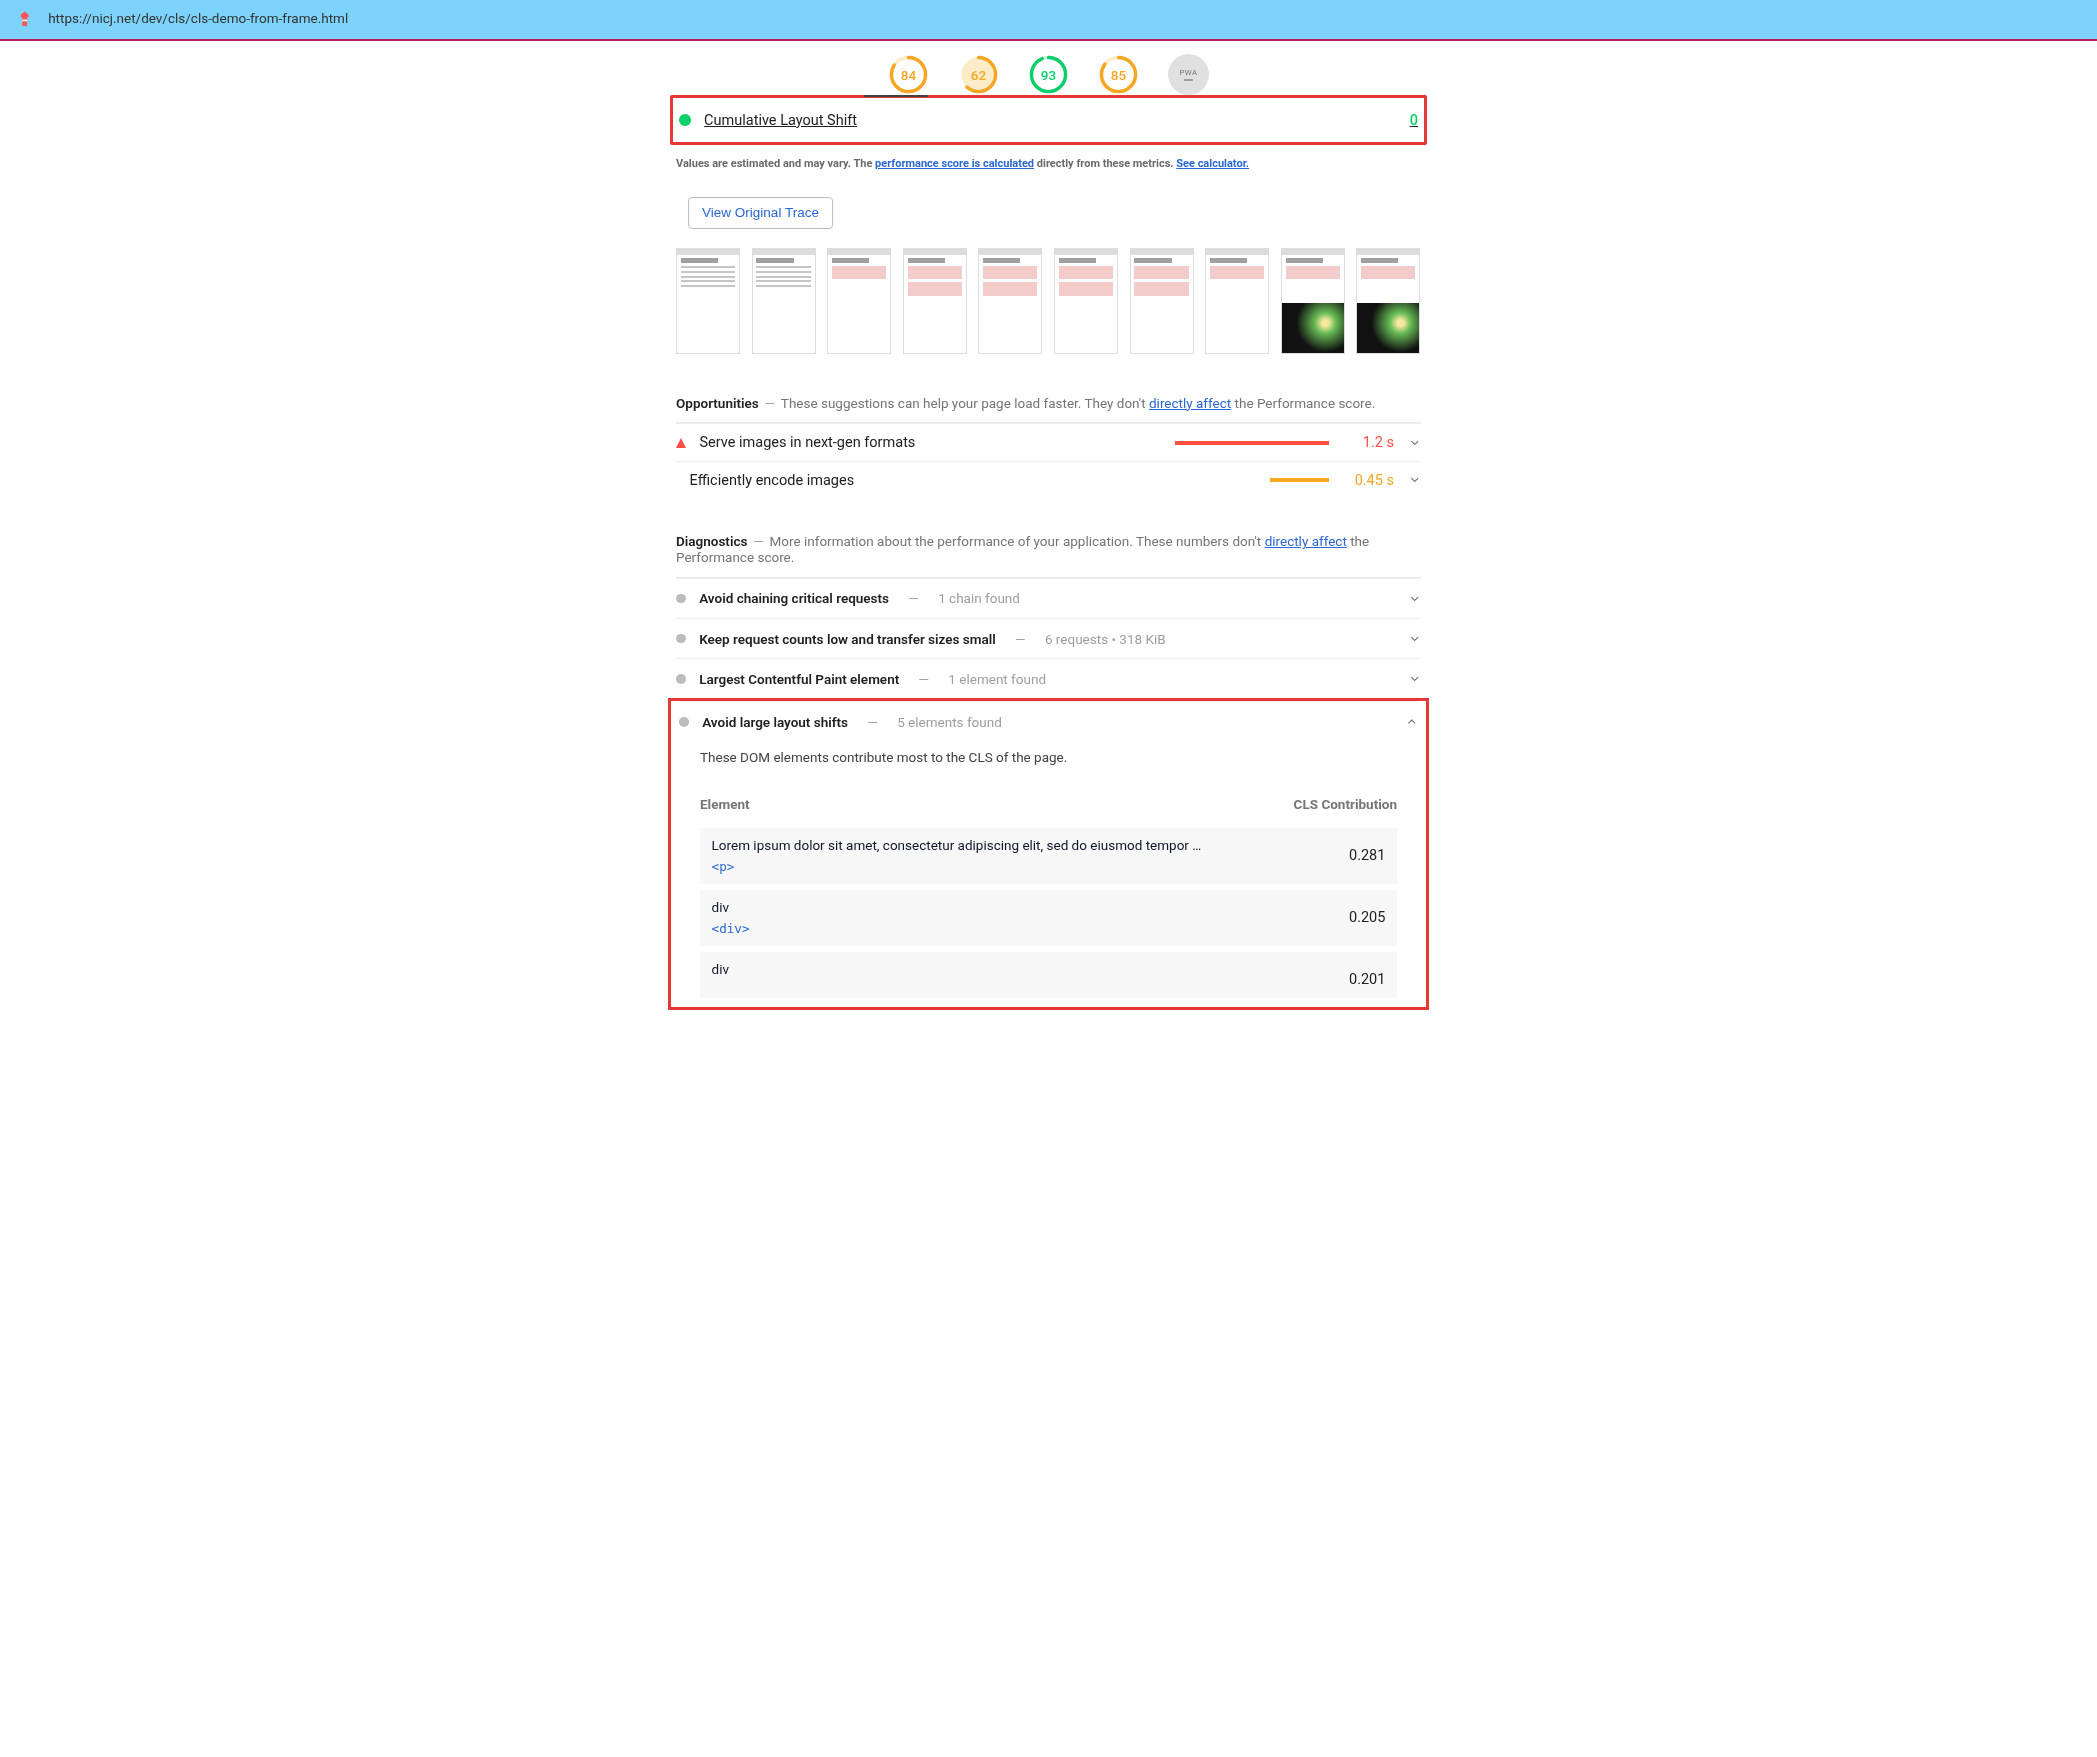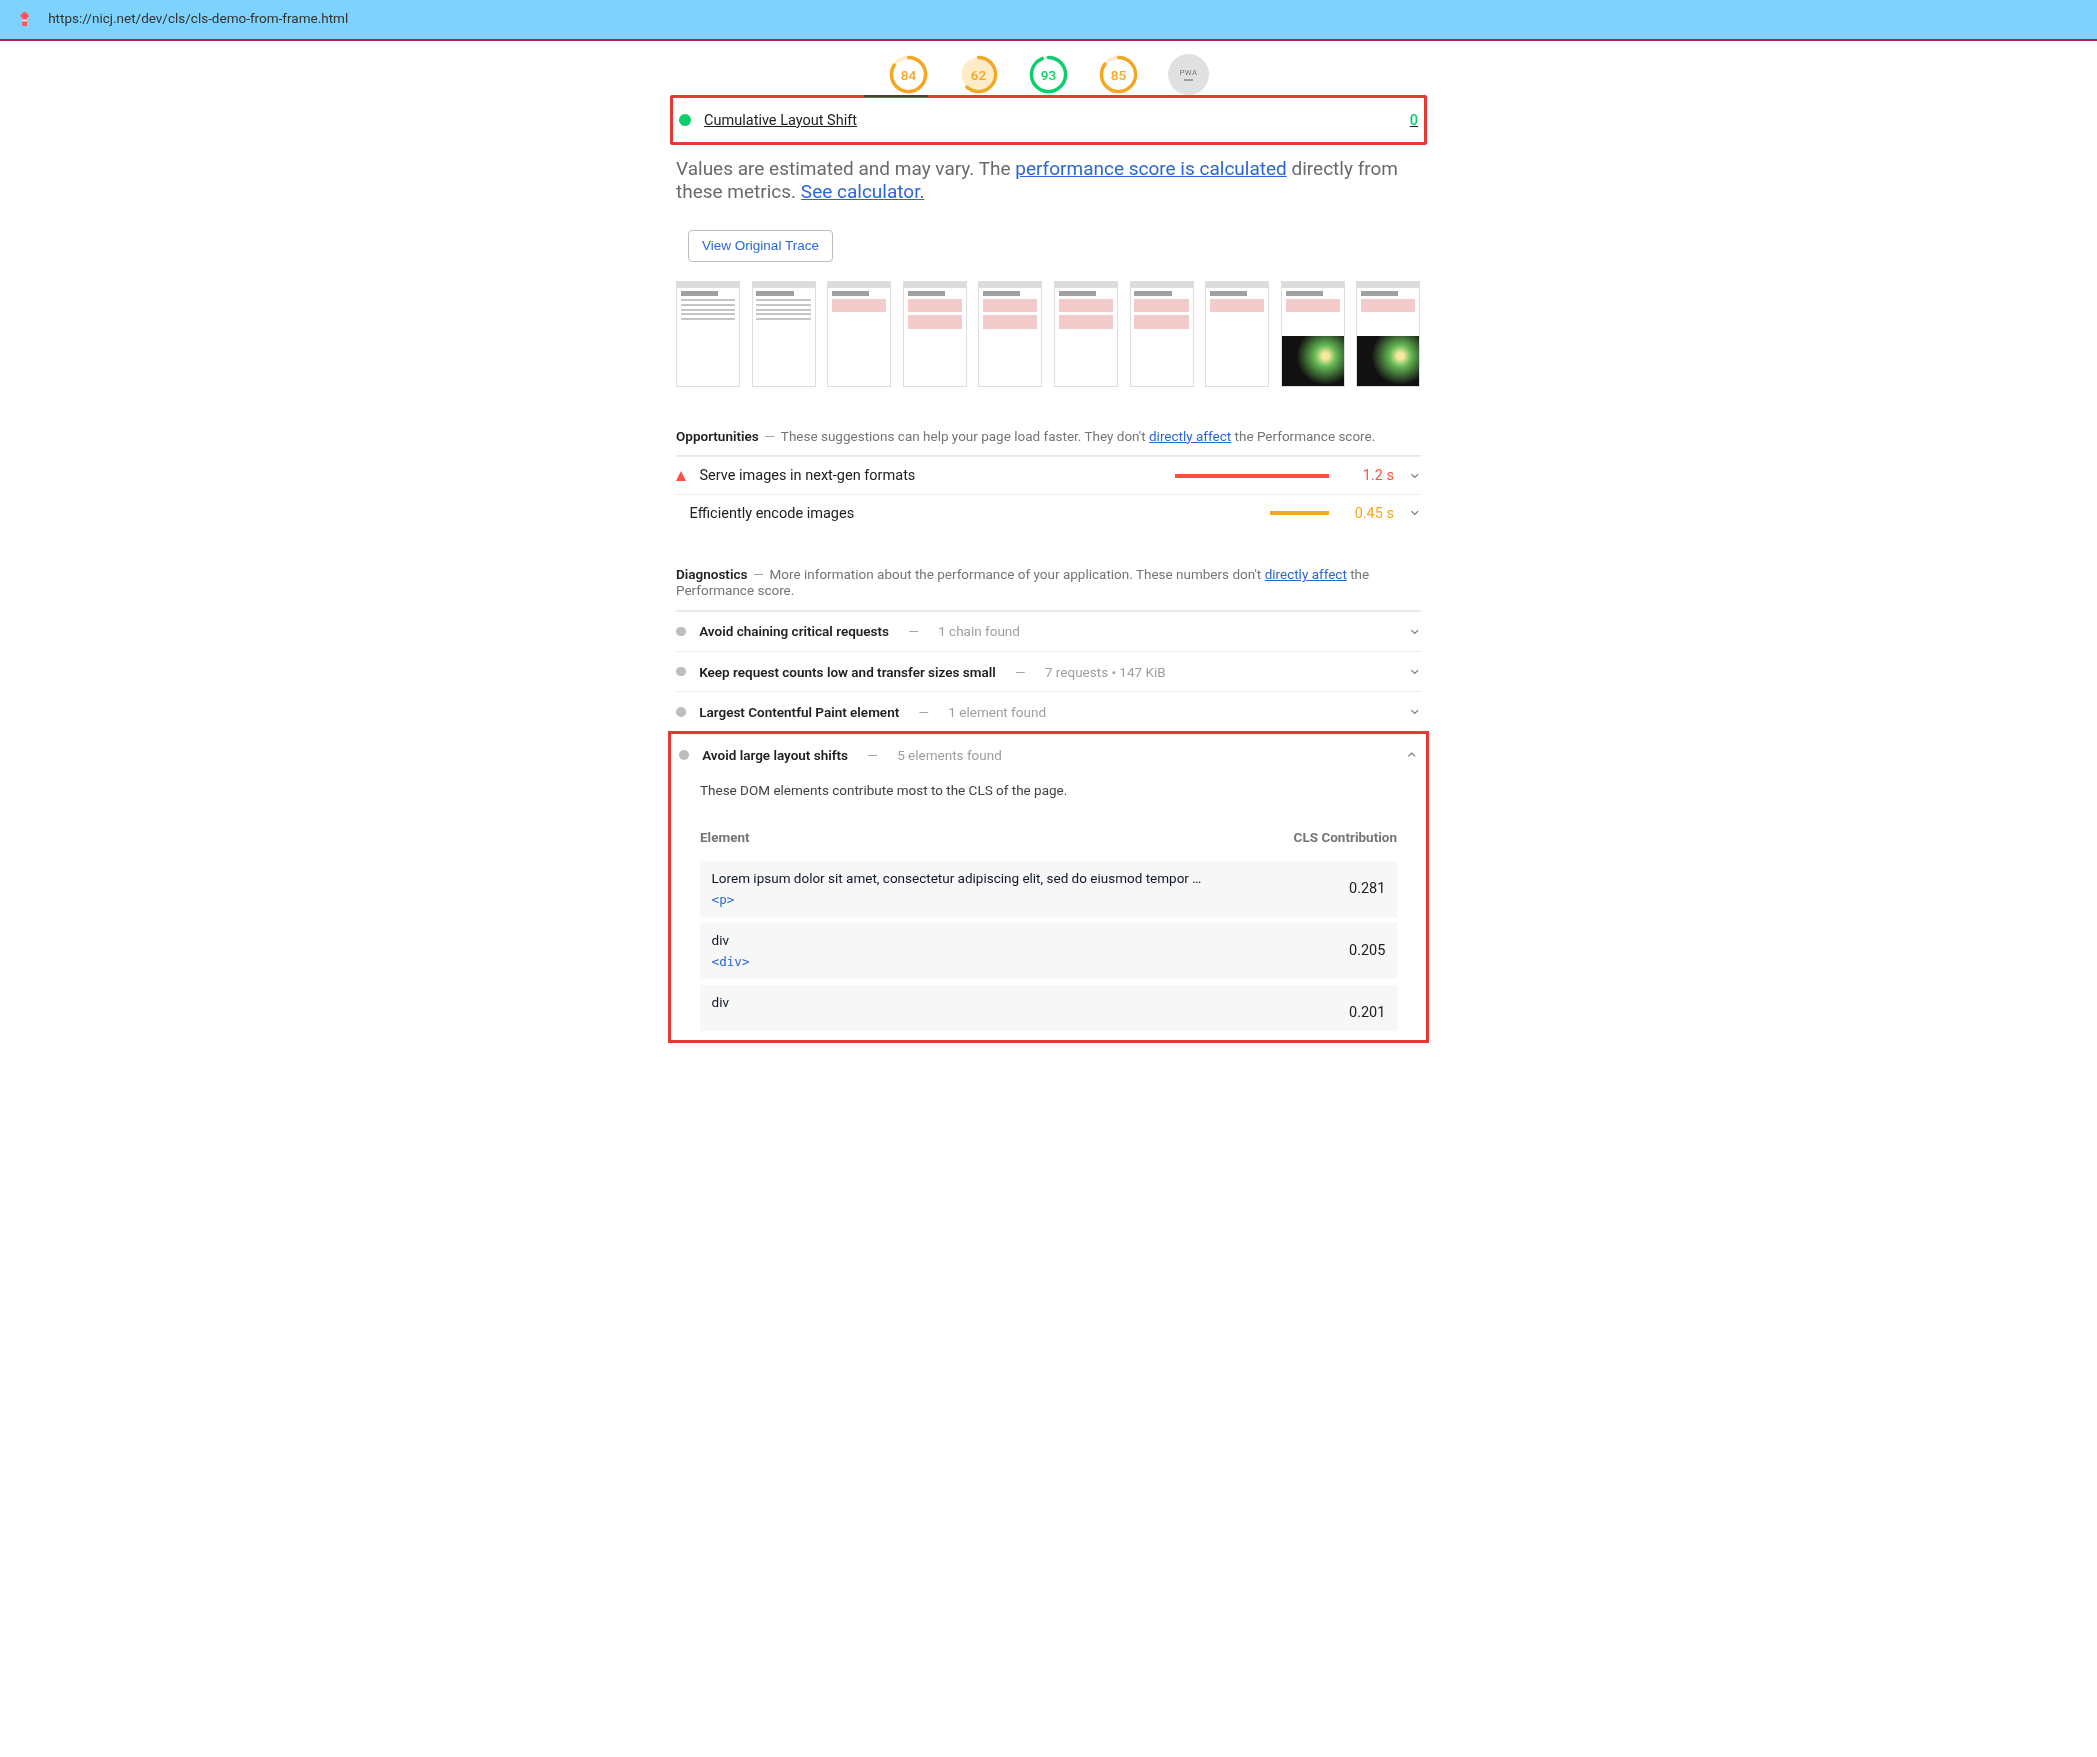--- a/index.html
+++ b/index.html
@@ -86,21 +86,22 @@
     border: 3.9px solid #e53935;
     border-radius: 1.9px;
     padding: 0;
     margin: -1.9px -5.8px;
   }
   .red-box .metric { padding: 13.5px 5.8px; border-bottom: none; text-decoration: underline; }
   .note {
     padding: 13.5px 0;
     border-bottom: 1px solid #e7e7e7;
     color: #6a6a6a;
-    font-size: 19px;
+    font-size: 11px;
+    font-weight: bold;
   }
   .note a, .link { color: #2a67d4; text-decoration: underline; }
   .btn-outline {
     display: inline-block;
     margin: 13.5px 0;
     padding: 7.7px 13.5px;
     border: 1px solid #bdbdbd;
     border-radius: 3.9px;
     color: #2a67d4;
     font-size: 13.5px;
@@ -366,21 +367,21 @@
         <span class="diag-sub">1 chain found</span>
         <span class="spacer"></span>
         <svg class="chev" viewBox="0 0 24 24">
           <path fill="none" stroke="#757575" stroke-width="2" d="M6 9l6 6 6-6"></path>
         </svg>
       </div>
       <div class="diag-row">
         <span class="gray-dot"></span>
         <span class="diag-label">Keep request counts low and transfer sizes small</span>
         <span class="sep">—</span>
-        <span class="diag-sub">7 requests • 147 KiB</span>
+        <span class="diag-sub">6 requests • 318 KiB</span>
         <span class="spacer"></span>
         <svg class="chev" viewBox="0 0 24 24">
           <path fill="none" stroke="#757575" stroke-width="2" d="M6 9l6 6 6-6"></path>
         </svg>
       </div>
       <div class="diag-row">
         <span class="gray-dot"></span>
         <span class="diag-label">Largest Contentful Paint element</span>
         <span class="sep">—</span>
         <span class="diag-sub">1 element found</span>

